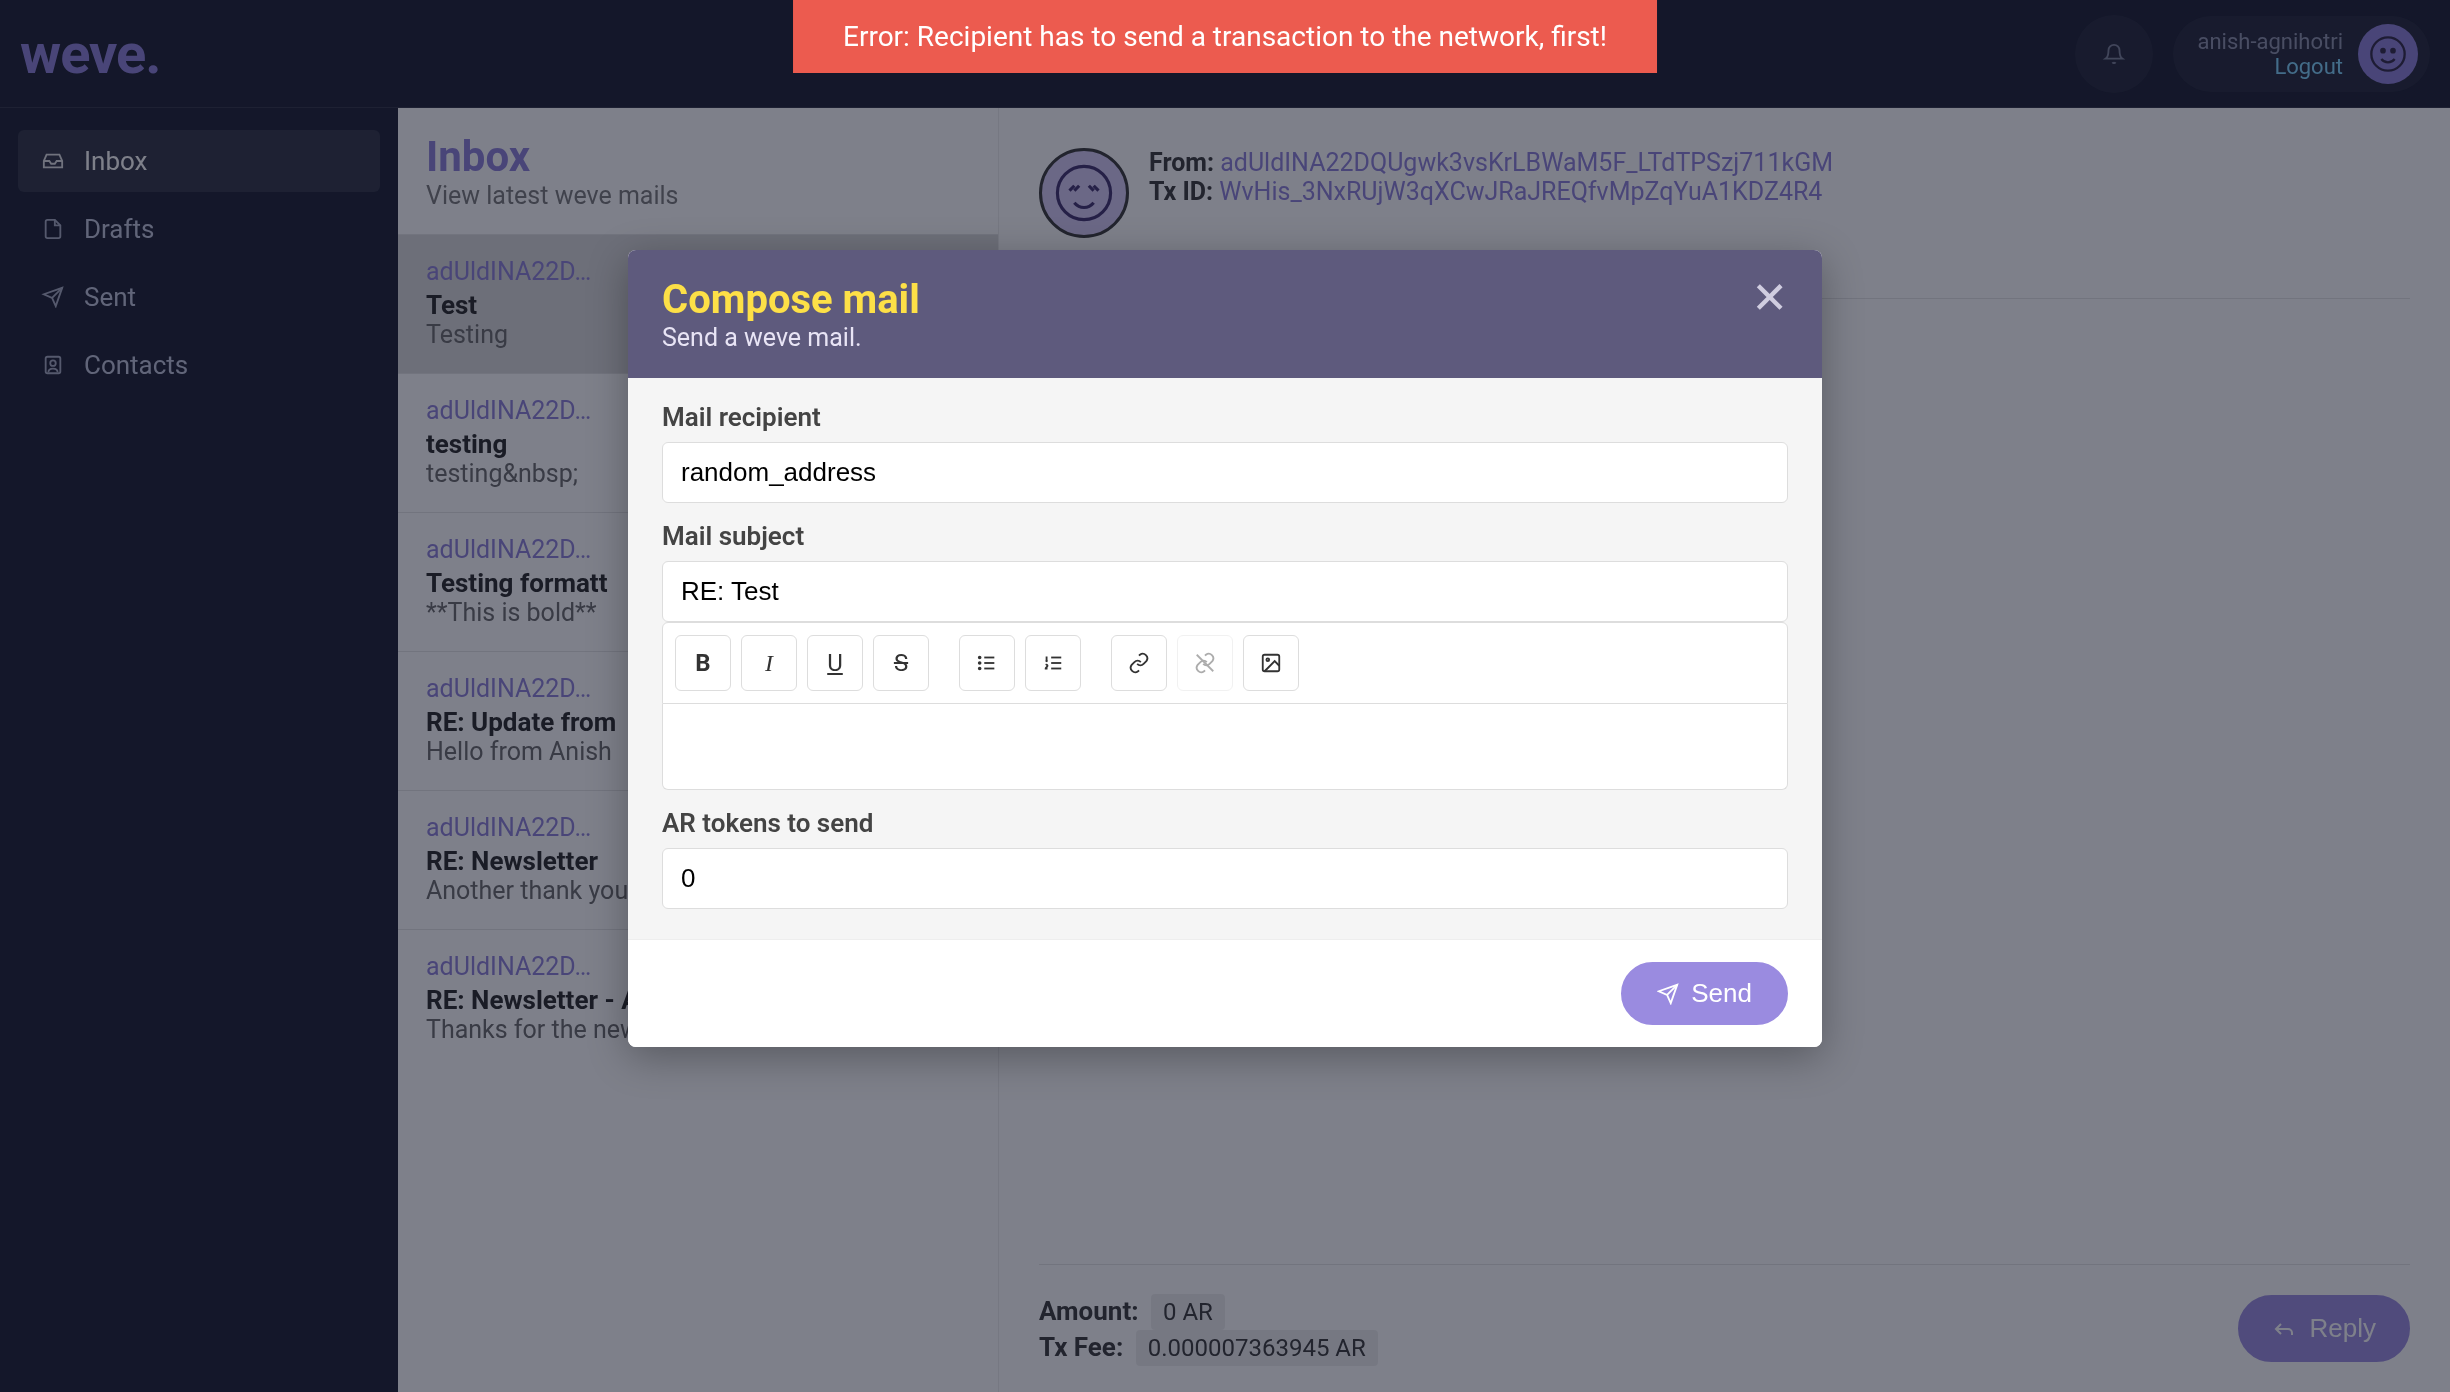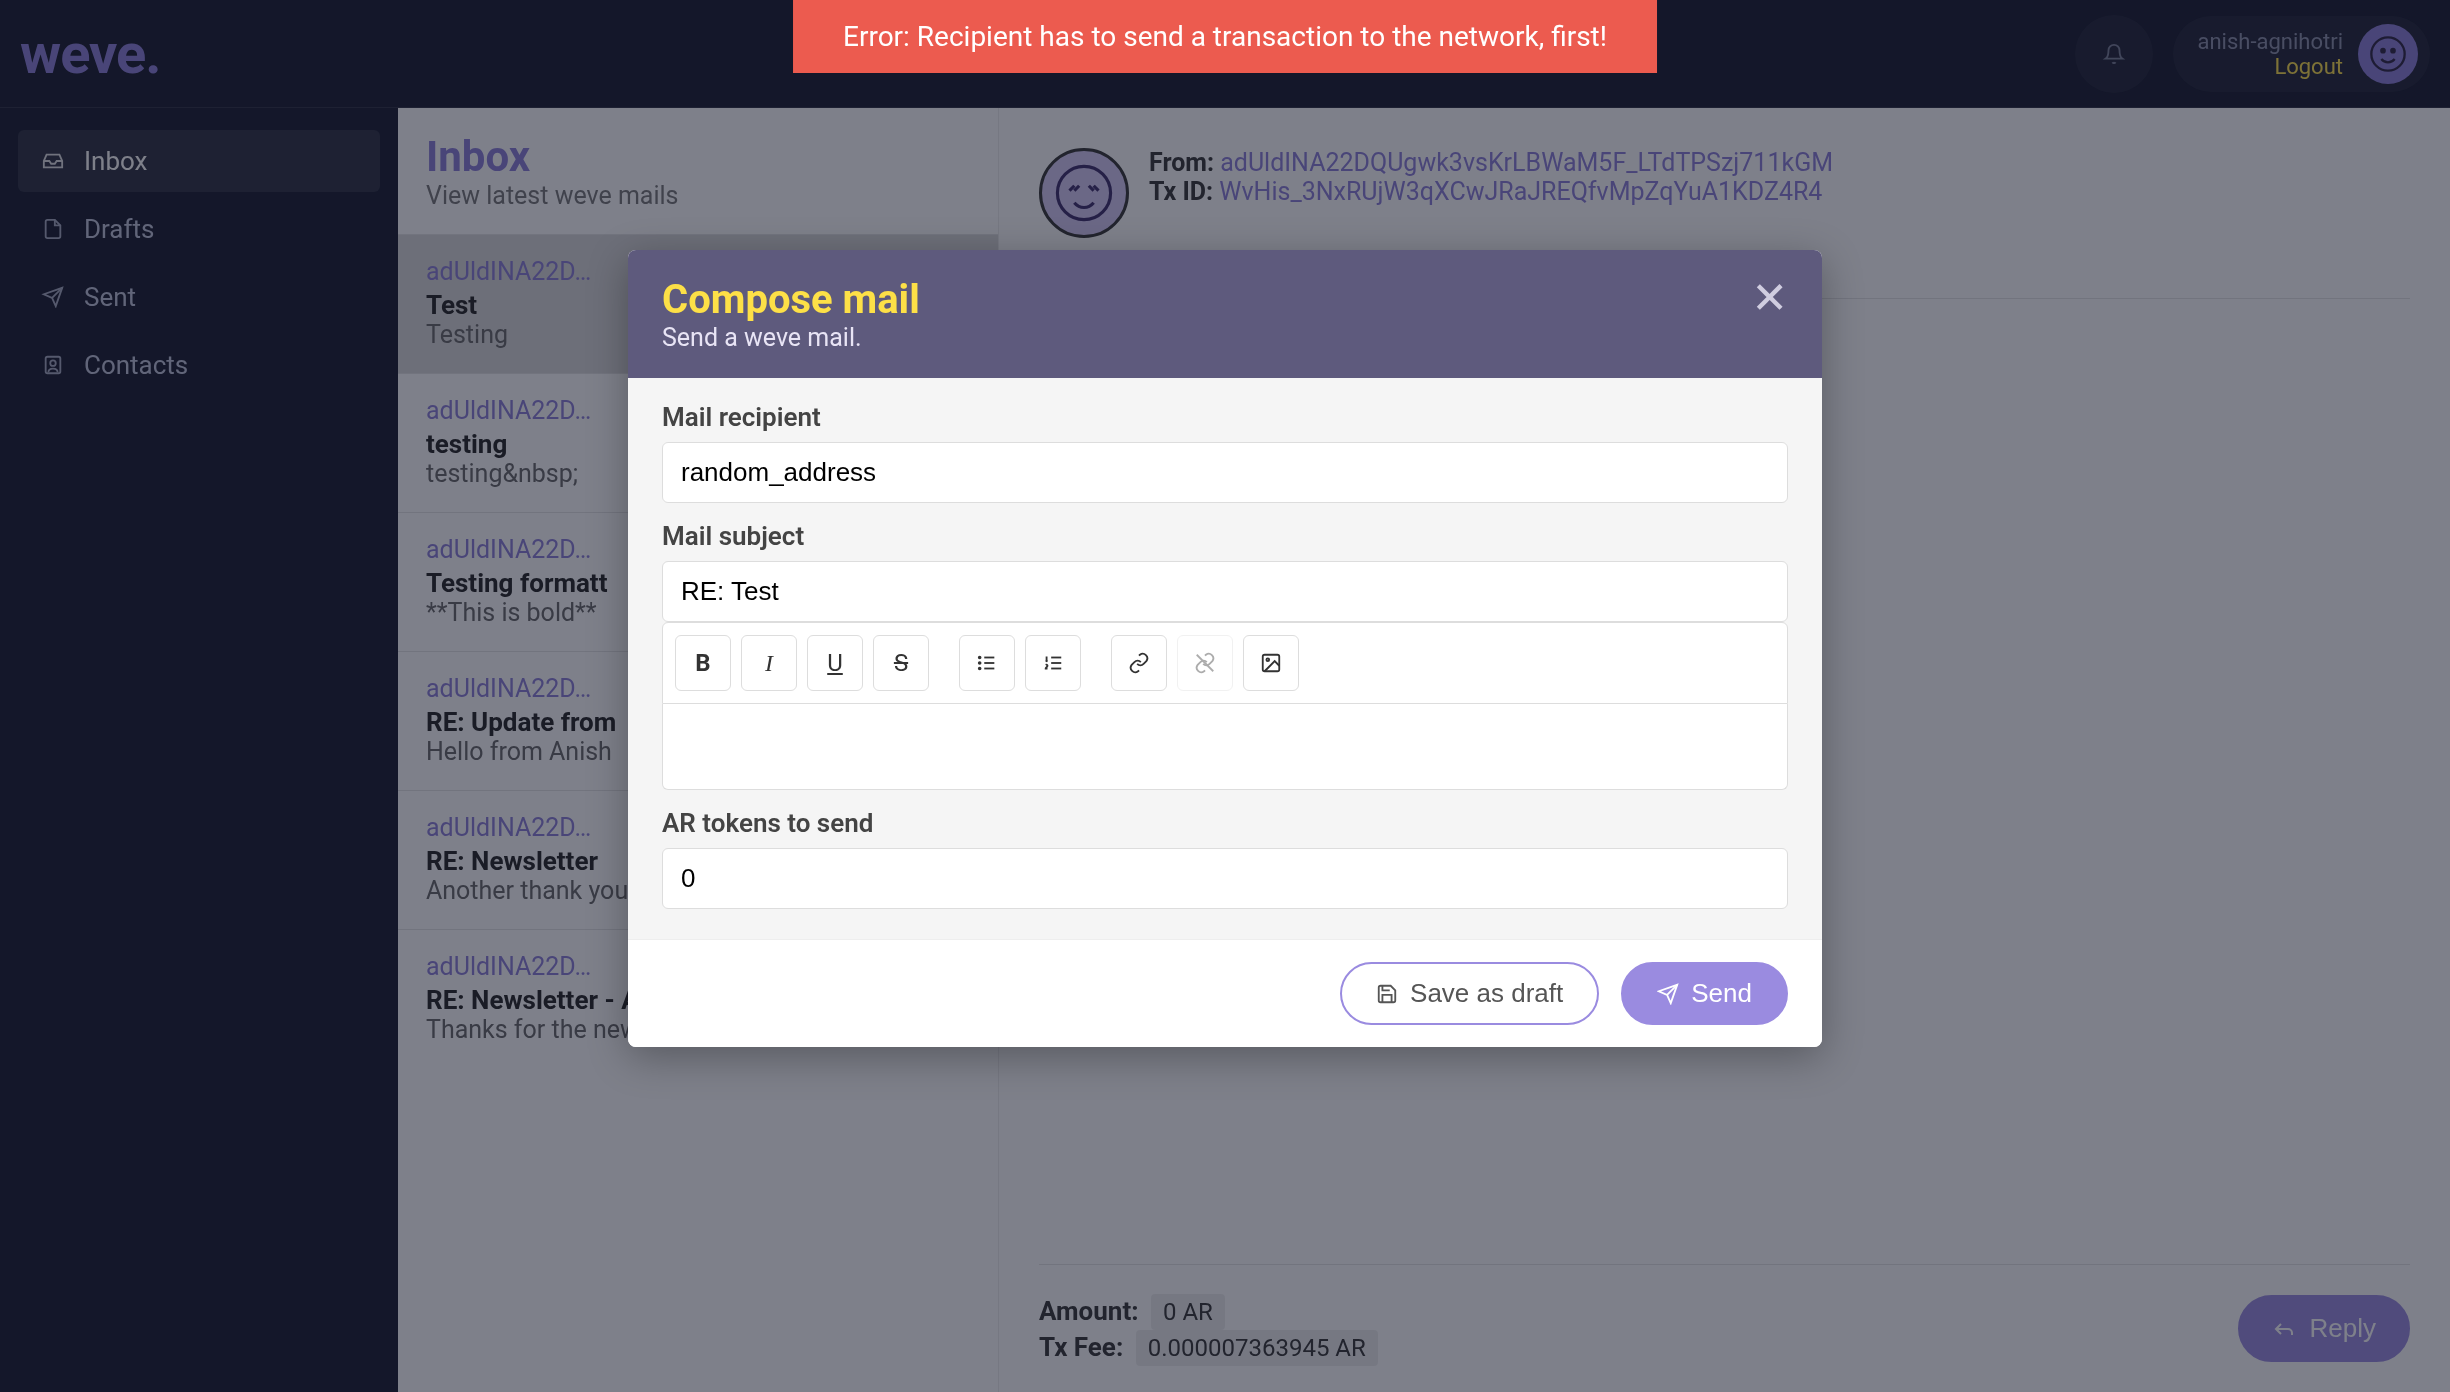--- a/index.html
+++ b/index.html
@@ -50,21 +50,21 @@
   gap: 15px;
   background: #1e2134;
   border-radius: 40px;
   padding: 8px 12px 8px 24px;
 }
 .user-text {
   text-align: right;
   font-size: 22px;
   color: #8a8fa8;
 }
-.user-text .logout { color: #fde047; cursor: pointer; }
+.user-text .logout { color: #7dd3fc; cursor: pointer; }
 .avatar {
   width: 60px;
   height: 60px;
   border-radius: 50%;
   background: #8b7dd8;
   display: flex;
   align-items: center;
   justify-content: center;
 }
 
@@ -621,28 +621,20 @@
             <polyline points="21 15 16 10 5 21"></polyline>
           </svg>
       </div>
     </div>
     <div class="editor-area"></div>
 
     <div class="field-label">AR tokens to send</div>
     <input class="field-input" value="0" style="">
   </div>
   <div class="modal-foot">
-    <button class="m-btn outline">
-      <svg viewBox="0 0 24 24" width="22" height="22" fill="none" stroke="currentColor" stroke-width="2">
-          <path d="M19 21H5a2 2 0 0 1-2-2V5a2 2 0 0 1 2-2h11l5 5v11a2 2 0 0 1-2 2z"></path>
-          <polyline points="17 21 17 13 7 13 7 21"></polyline>
-          <polyline points="7 3 7 8 15 8"></polyline>
-        </svg>
-      <span>Save as draft</span>
-    </button>
     <button class="m-btn fill">
       <svg viewBox="0 0 24 24" width="22" height="22" fill="none" stroke="currentColor" stroke-width="2">
           <line x1="22" y1="2" x2="11" y2="13"></line>
           <polygon points="22 2 15 22 11 13 2 9 22 2"></polygon>
         </svg>
       <span>Send</span>
     </button>
   </div>
 </div>
 

